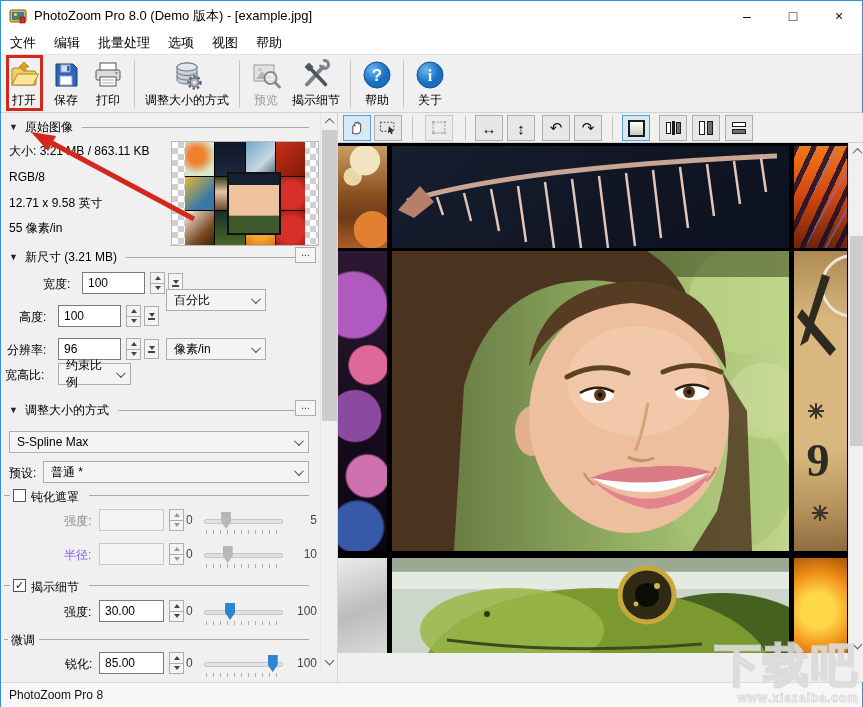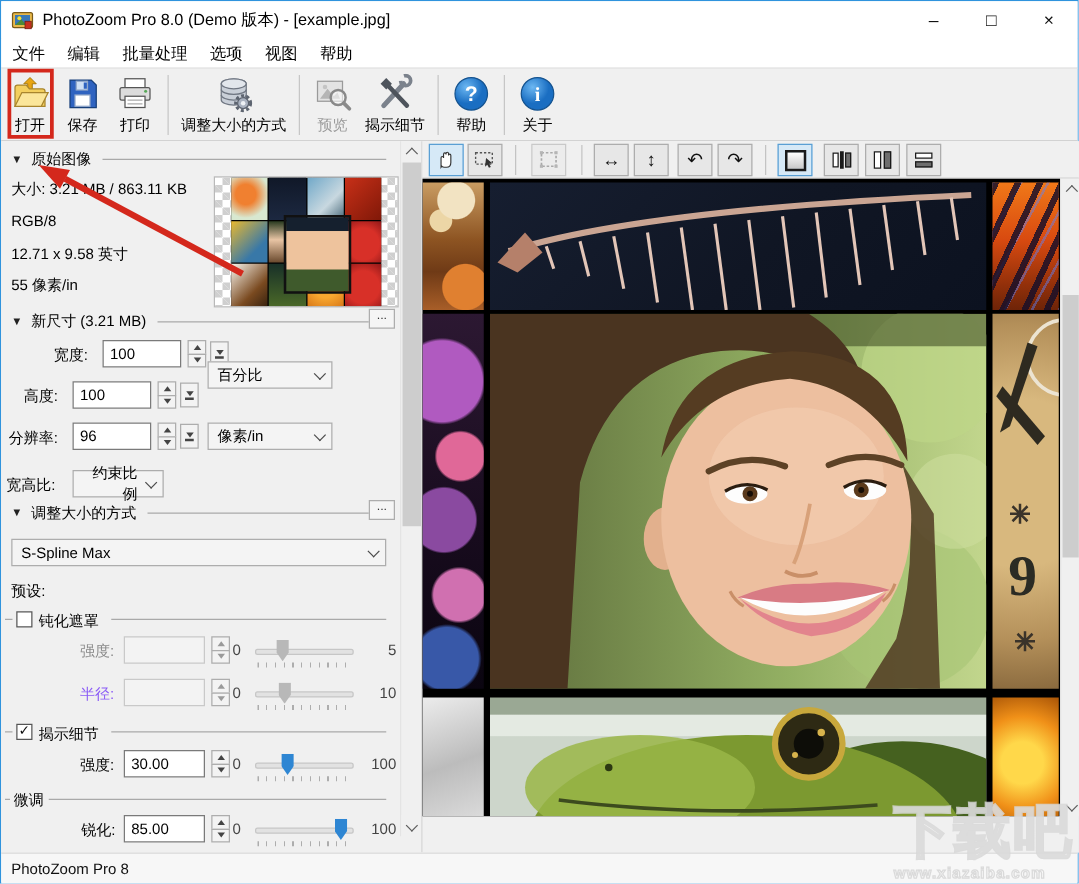--- a/index.html
+++ b/index.html
@@ -110,21 +110,21 @@
   .tg7{background:radial-gradient(circle at 55% 50%,#c8a060 0 60%,#8a6838);}
   .tg8{background:linear-gradient(135deg,#f8f4ec,#7a4a20 65%,#3a2410);}
   .tg9{background:linear-gradient(180deg,#183028,#4a6828);}
   .tg10{background:radial-gradient(circle at 50% 50%,#f8a830 0 45%,#d87818);}
   .tg11{background:radial-gradient(circle at 50% 55%,#d83028 0 55%,#901818);}
   .thumbvp{position:absolute;left:55px;top:30px;width:54px;height:63px;border:2px solid #111;box-sizing:border-box;background:linear-gradient(180deg,#15202e 0 18%,#eec39d 19% 70%,#3f5a2c 71%);}
 
   
   .redbox{position:absolute;left:5px;top:54px;width:37px;height:56px;border:3px solid #d4281c;box-sizing:border-box;z-index:60;}
   .arrowsvg{position:absolute;inset:0;z-index:59;pointer-events:none;}
-  .watermark{position:absolute;right:3px;top:640px;z-index:70;pointer-events:none;}
+  .watermark{position:absolute;right:3px;top:640px;z-index:70;text-align:right;pointer-events:none;}
   .wm-big{font-size:46px;font-weight:bold;letter-spacing:2px;color:rgba(255,255,255,0.45);-webkit-text-stroke:2px rgba(215,215,215,0.85);line-height:48px;}
   .wm-small{font-size:12px;font-weight:bold;color:rgba(255,255,255,0.5);-webkit-text-stroke:1px rgba(210,210,210,0.8);letter-spacing:1px;margin-top:2px;}
 
   
   .vi-single{width:13px;height:13px;border:2px solid #1a1a1a;background:linear-gradient(180deg,#fff,#c8c8c8);}
   .vi-pair{display:flex;align-items:center;}
   .vi-pair .a{width:5px;height:12px;border:1.5px solid #1a1a1a;background:#fff;box-sizing:border-box;}
   .vi-pair .m{width:3px;height:14px;background:#1a1a1a;margin:0 1px;}
   .vi-pair .b{width:5px;height:12px;border:1.5px solid #1a1a1a;background:#6e6e6e;box-sizing:border-box;}
   .vi-2v{display:flex;}
@@ -360,40 +360,44 @@
         </div>
         <div class="xbtn" style="left:143px;top:1px;">
             <div class="tri-dn"></div>
             <div class="bar"></div>
           </div>
       </div>
       <div class="combo" style="left:165px;top:225px;width:100px;">
         <span>像素/in</span>
         <span class="cchev"></span>
       </div>
-      <div class="srow" style="top:263px;text-align:right;">
+      <div class="srow" style="top:250px;">
         <span class="slbl" style="left:4px;">宽高比:</span>
         <div class="combo" style="left:57px;top:0;width:73px;">
           <span>约束比例</span>
           <span class="cchev"></span>
         </div>
       </div>
 
       <div class="sect" style="top:289px;">
         <span class="tri">▼</span>
         <span class="slabel">调整大小的方式</span>
         <span class="line"></span>
       </div>
       <div class="morebtn" style="left:294px;top:287px;">...</div>
       <div class="combo" style="left:8px;top:318px;width:300px;">
         <span>S-Spline Max</span>
         <span class="cchev"></span>
       </div>
       <div class="srow" style="top:348px;">
         <span class="slbl" style="left:8px;">预设:</span>
+        <div class="combo" style="left:42px;top:0;width:266px;">
+          <span>普通 *</span>
+          <span class="cchev"></span>
+        </div>
       </div>
 
       <div class="dash" style="left:3px;top:382px;width:6px;"></div>
       <div class="cb" style="left:12px;top:376px;"></div>
       <span class="abs" style="left:30px;top:376px;">钝化遮罩</span>
       <div class="dash" style="left:88px;top:382px;width:220px;"></div>
 
       <div class="srow" style="top:396px;">
         <span class="slbl" style="left:63px;color:#8a8a8a;">强度:</span>
         <input class="tinput" style="left: 98px; width: 65px;" disabled="" value="">

